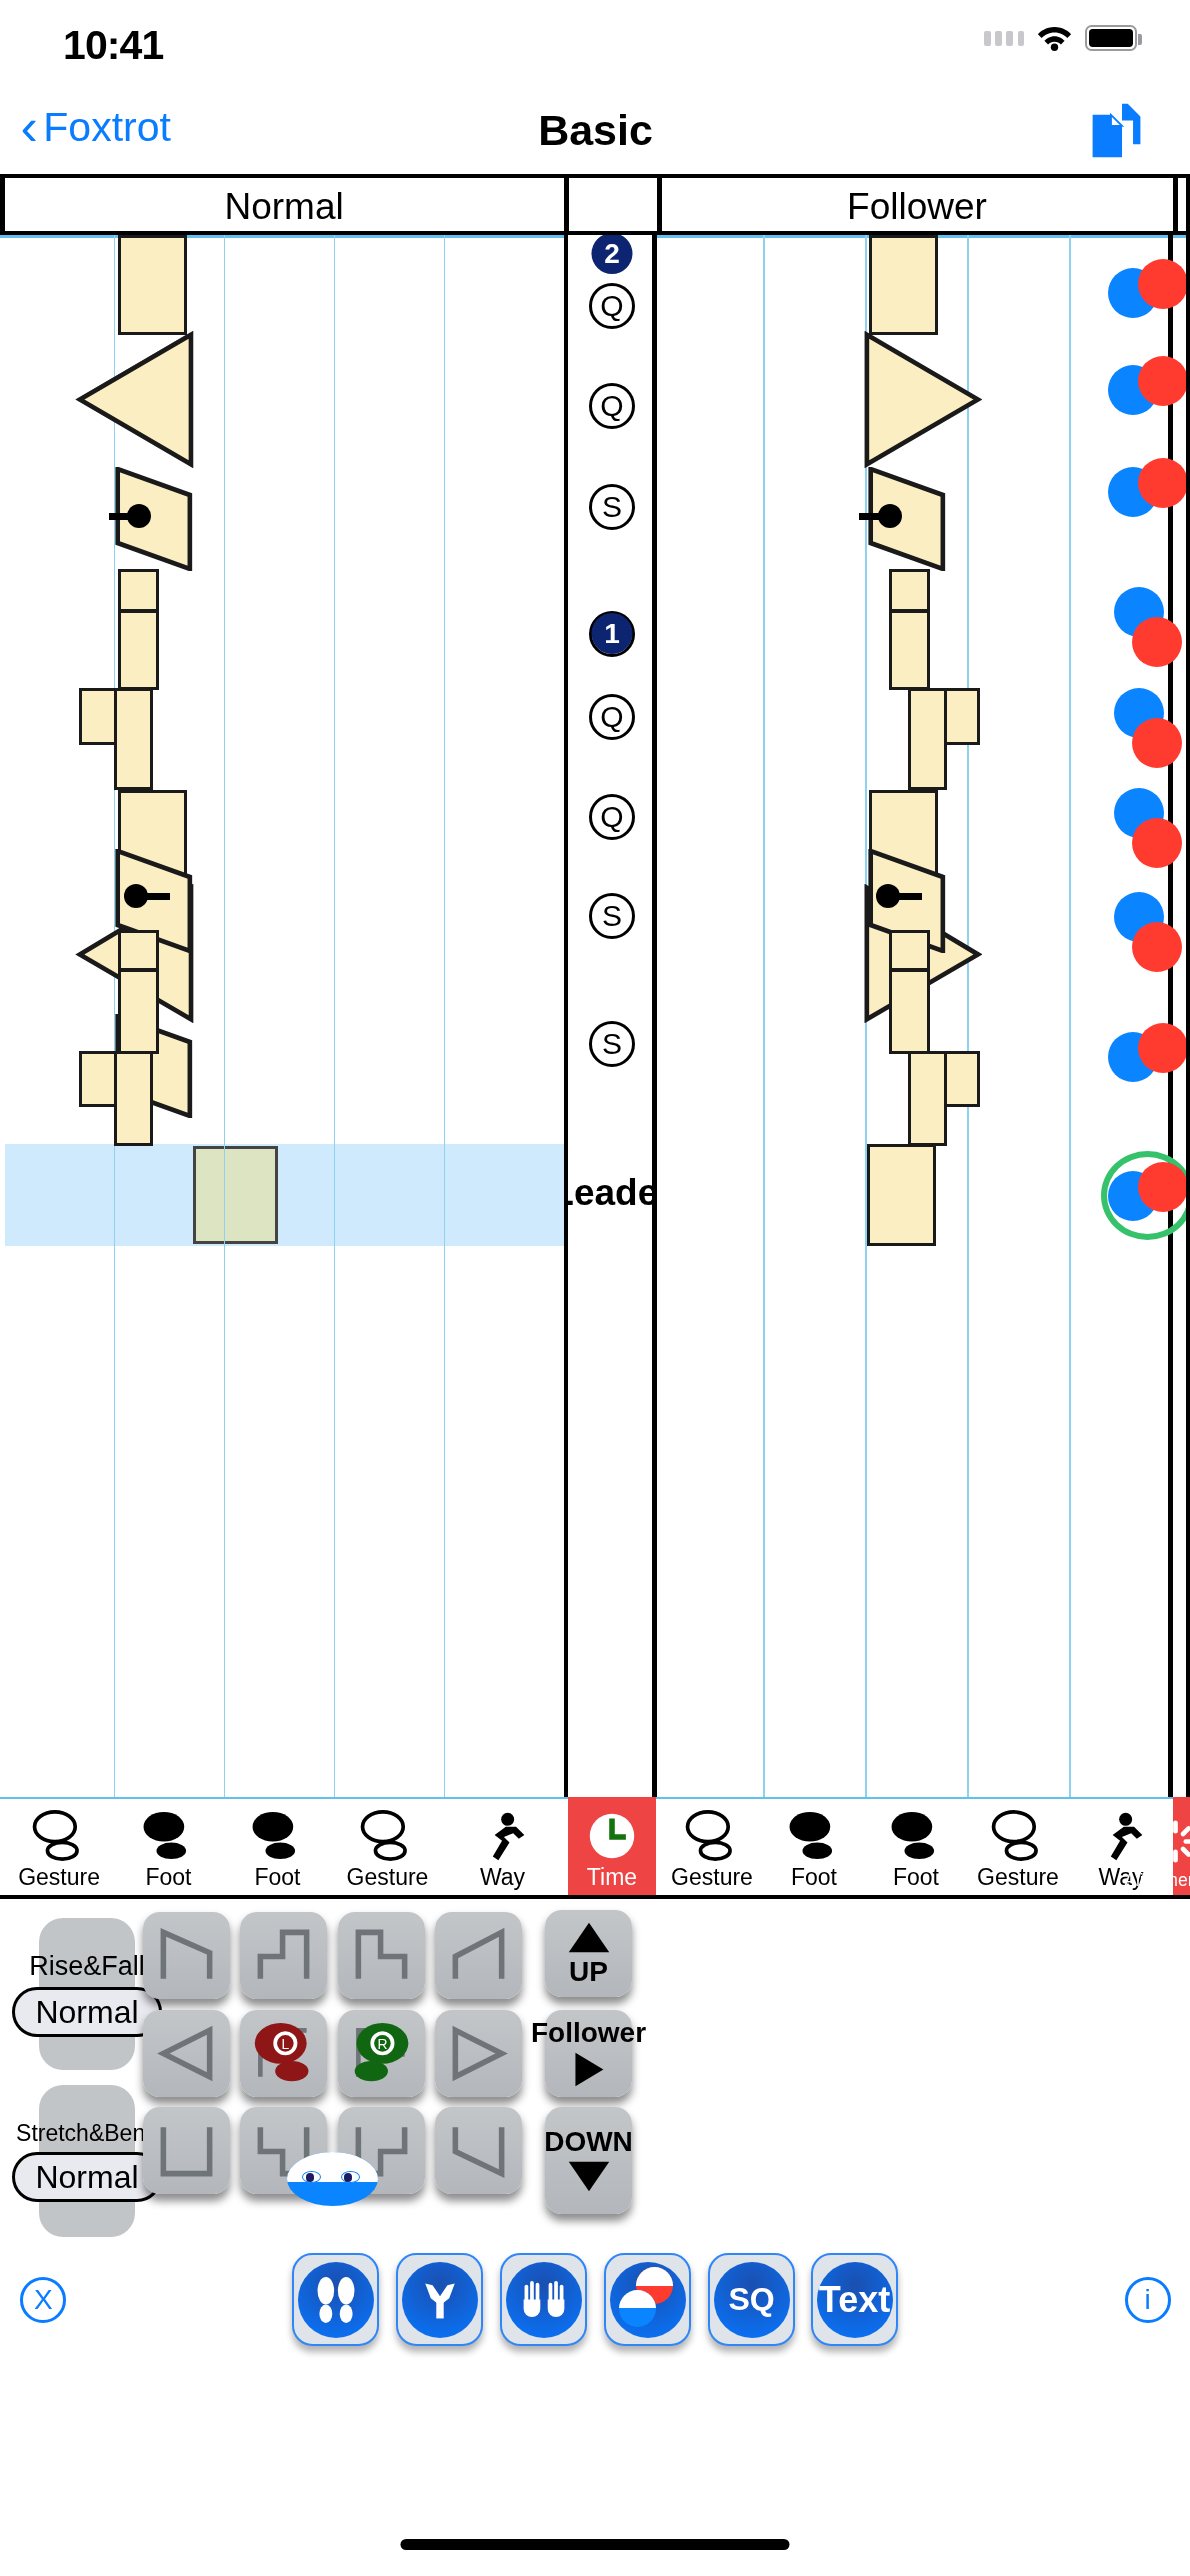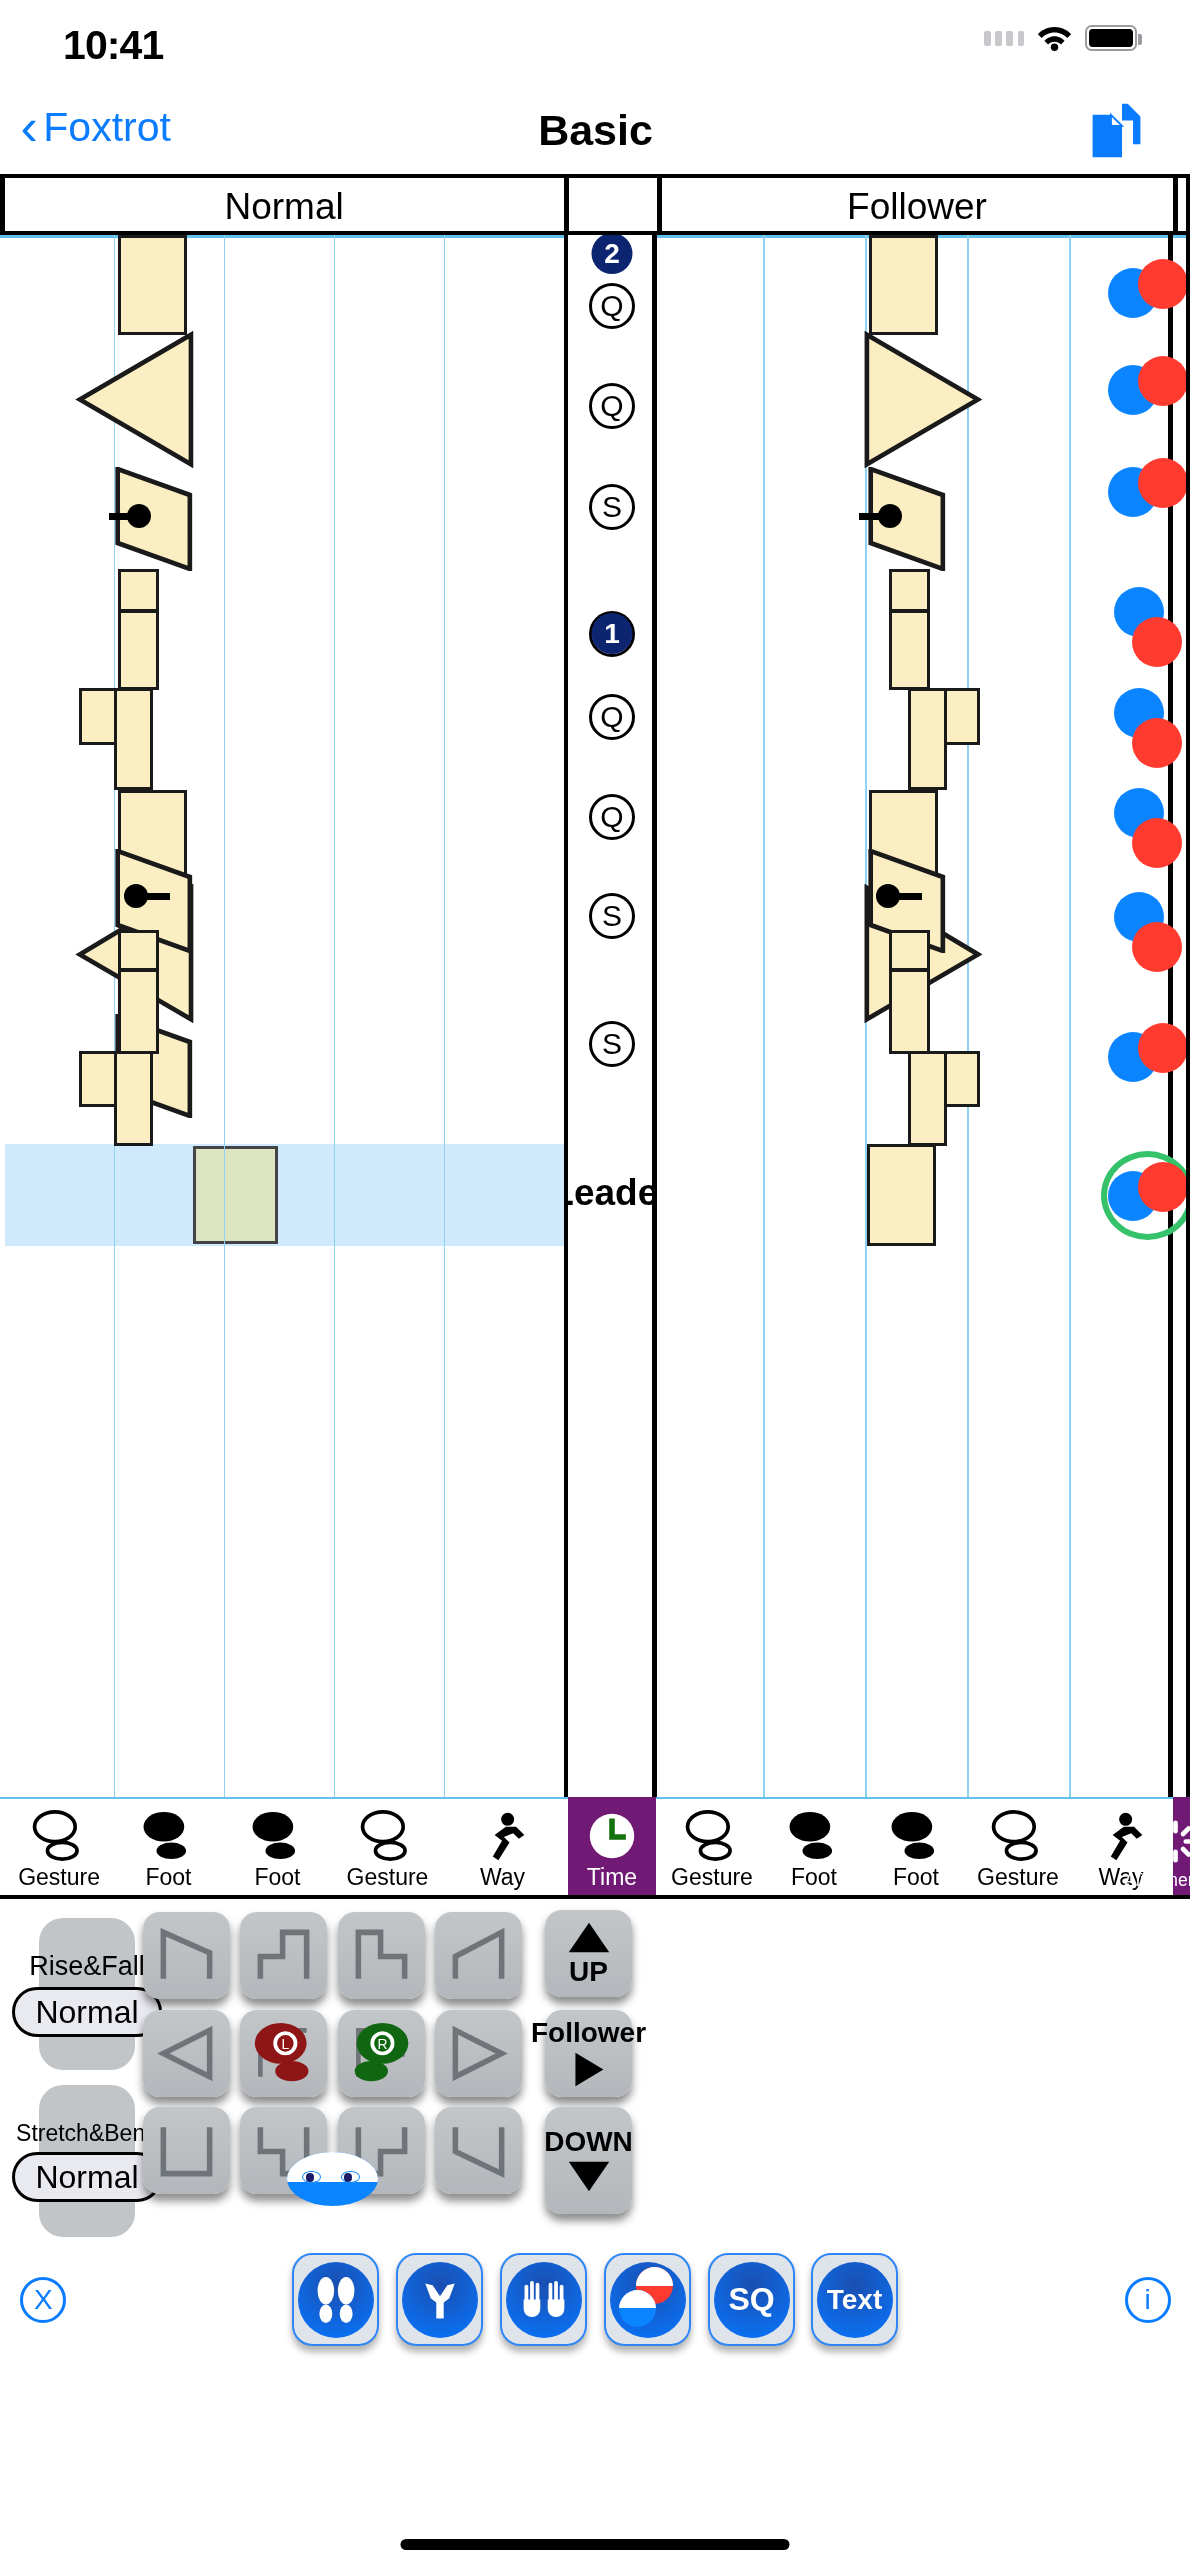--- a/index.html
+++ b/index.html
@@ -59,21 +59,21 @@
   
   .heads { position:absolute; width:80px; height:59px; }
   .head { position:absolute; width:50px; height:50px; border-radius:50%; overflow:hidden; }
   .head.blue { background:#0a84ff; }
   .head.red  { background:#ff3b30; }
 
   
   .footrow { position:absolute; left:0; right:0; bottom:0; height:98px; border-top:2.8px solid #62c0ef; }
   .fcell { position:absolute; bottom:0; height:98px; display:flex; flex-direction:column;
            align-items:center; justify-content:flex-end; padding-bottom:3.7px; font-size:23px; }
-  .fcell.green { background:#701a75; color:#fff;text-align:right; }
+  .fcell.green { background:#ef4444; color:#fff;text-align:right; }
   .ficon { height:57px; display:flex; align-items:center; justify-content:center; }
 
   .hilite { position:absolute; background:#cfeafc; }
   .hilite2{ position:absolute; background:#dde4c1; border:3.7px solid #444; }
 
   
   .keypad { position:absolute; left:0; top:2052; width:1191px; height:343px; }
   .kbtn { position:absolute; background:linear-gradient(#c3c6c9,#b3b7bb); border-radius:16.7px;
           box-shadow:0 6.5px 8.3px rgba(0,0,0,.45); cursor:pointer; }
   .sidebtn { position:absolute; background:#c2c5c8; border-radius:24px; display:flex;
@@ -586,20 +586,20 @@
         </div>
       <div style="position:absolute;left:9.3px;top:28px;width:37px;height:37px;border-radius:50%;background:#0a84ff;overflow:hidden">
         <div style="position:absolute;left:0;top:0;width:100%;height:50%;background:#fff"></div>
         </div>
     </div>
   </div>
   <div class="modebtn" style="left: 708px; top: 0px;">
     <div class="modeinner">SQ</div>
   </div>
   <div class="modebtn" style="left: 811px; top: 0px;">
-    <div class="modeinner" style="font-size:28px">Text</div>
+    <div class="modeinner" style="font-size:36px">Text</div>
   </div>
 
   <div class="circbtn" style="right:20.4px;top:24px">i</div>
 </div>
 
 <div class="homebar"></div>
 
 
 </body></html>

